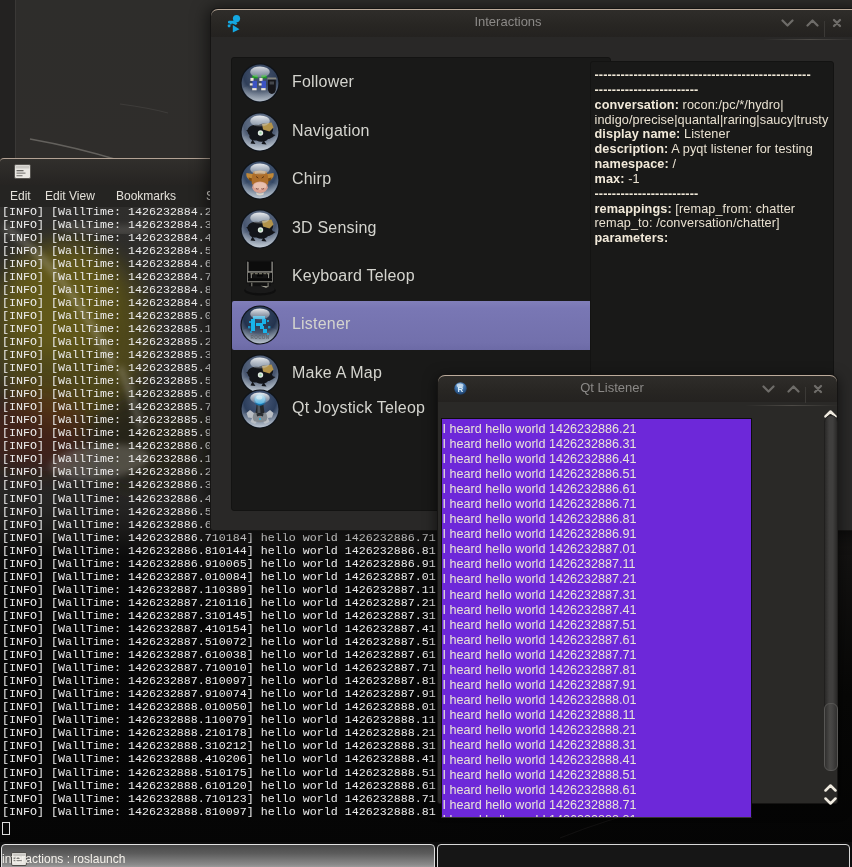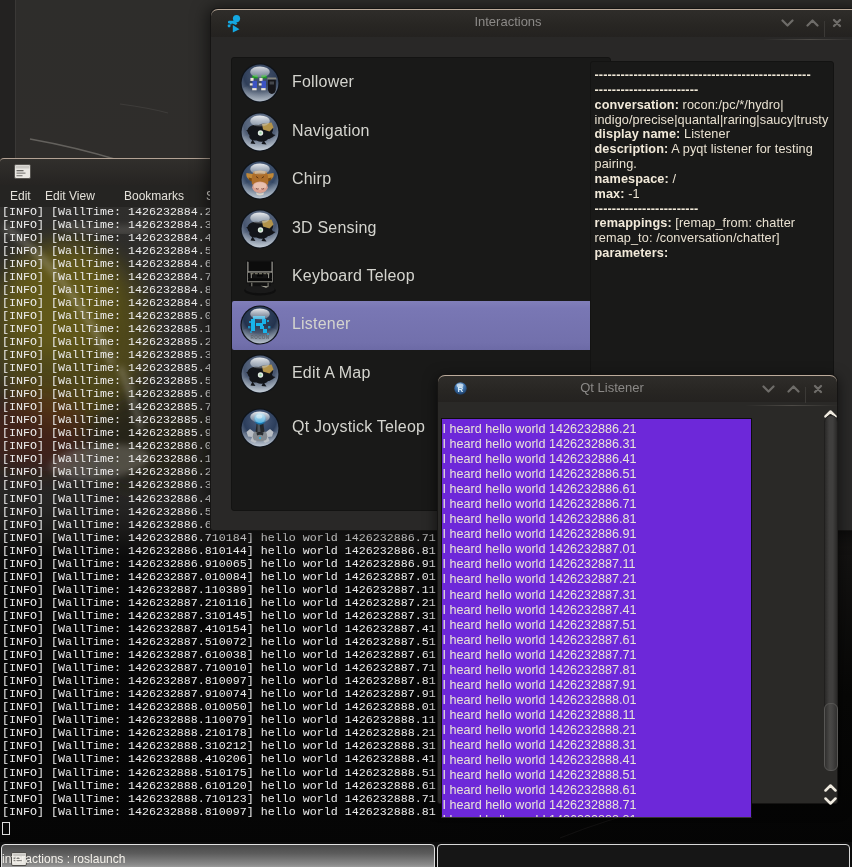--- a/index.html
+++ b/index.html
@@ -81,21 +81,21 @@
       <rect x="1.5" y="1.5" width="14" height="3" fill="#c9c7c2"></rect>
       <rect x="2.5" y="6" width="7" height="1.3" fill="#6a6864"></rect>
       <rect x="2.5" y="8.5" width="9" height="1.3" fill="#8a8884"></rect>
       <rect x="2.5" y="11" width="6" height="1.3" fill="#8a8884"></rect>
     </svg>
   </div>
   <div id="termmenu">
     <span style="left:10px">Edit</span>
       <span style="left:45px">Edit</span>
     <span style="left:69px">View</span>
-      <span style="left:124px">Bookmarks</span>
+      <span style="left:116px">Bookmarks</span>
     <span style="left:206px">Settings</span>
       <span style="left:262px">Help</span>
   </div>
   <div id="termbody">
     <svg style="position:absolute;left:0;top:0" width="470" height="330" viewBox="0 0 470 330">
       <defs>
           <filter id="bl18" x="-40%" y="-40%" width="180%" height="180%">
             <feGaussianBlur stdDeviation="11"></feGaussianBlur>
           </filter>
       <filter id="bl4" x="-60%" y="-60%" width="220%" height="220%">
@@ -435,23 +435,23 @@
 <path d="M22 12 L31.5 10.5 L33.5 15.5 L29.5 19.5 L23 17.5 Z" fill="#b3934a"></path>
 <path d="M6 18.5 L11.5 17 L10.5 21.5 Z" fill="#13151a"></path>
 <path d="M30.5 21.5 L35.5 23 L31.5 26 Z" fill="#13151a"></path>
 <path d="M12.5 27.5 L15.5 32 L10.5 31.5 Z" fill="#13151a"></path>
 <path d="M23.5 28 L26.5 32.5 L21.5 32 Z" fill="#13151a"></path>
 <circle cx="20.5" cy="21" r="2.7" fill="#e2eae4"></circle>
 <circle cx="20.5" cy="21" r="1.2" fill="#9fd6a8"></circle>
 </g>
 <ellipse cx="20" cy="9" rx="9.8" ry="5.6" fill="url(#gFh)"></ellipse>
 </svg></div>
-        <div class="rlabel">Edit A Map</div>
-      </div>
-<div class="row" style="top:346px">
+        <div class="rlabel">Make A Map</div>
+      </div>
+<div class="row" style="top:327px">
         <div class="ricon"><svg width="40" height="40" viewBox="0 0 40 40">
 <defs>
               <radialGradient id="gG" cx="50%" cy="28%" r="80%">
 <stop offset="0%" stop-color="#4e6080"></stop>
                 <stop offset="55%" stop-color="#2c3e5c"></stop>
                 <stop offset="100%" stop-color="#a8b4c4"></stop>
               </radialGradient>
 <linearGradient id="gGh" x1="0" y1="0" x2="0" y2="1">
 <stop offset="0%" stop-color="#ffffff" stop-opacity="0.9"></stop>
                 <stop offset="70%" stop-color="#d8dee4" stop-opacity="0.5"></stop>
@@ -481,21 +481,20 @@
         <div class="rlabel">Qt Joystick Teleop</div>
       </div>
   </div>
   <div id="idetail">
 <div class="b">--------------------------------------------------</div>
       <div class="b">------------------------</div>
       <div><span class="b">conversation:</span> rocon:/pc/*/hydro|</div>
       <div>indigo/precise|quantal|raring|saucy|trusty</div>
       <div><span class="b">display name:</span> Listener</div>
       <div><span class="b">description:</span> A pyqt listener for testing</div>
-      <div>pairing.</div>
       <div><span class="b">namespace:</span> /</div>
       <div><span class="b">max:</span> -1</div>
       <div class="b">------------------------</div>
       <div><span class="b">remappings:</span> [remap_from: chatter</div>
       <div>remap_to: /conversation/chatter]</div>
       <div><span class="b">parameters:</span></div>
   </div>
 </div>
 
 <div id="qwin">

